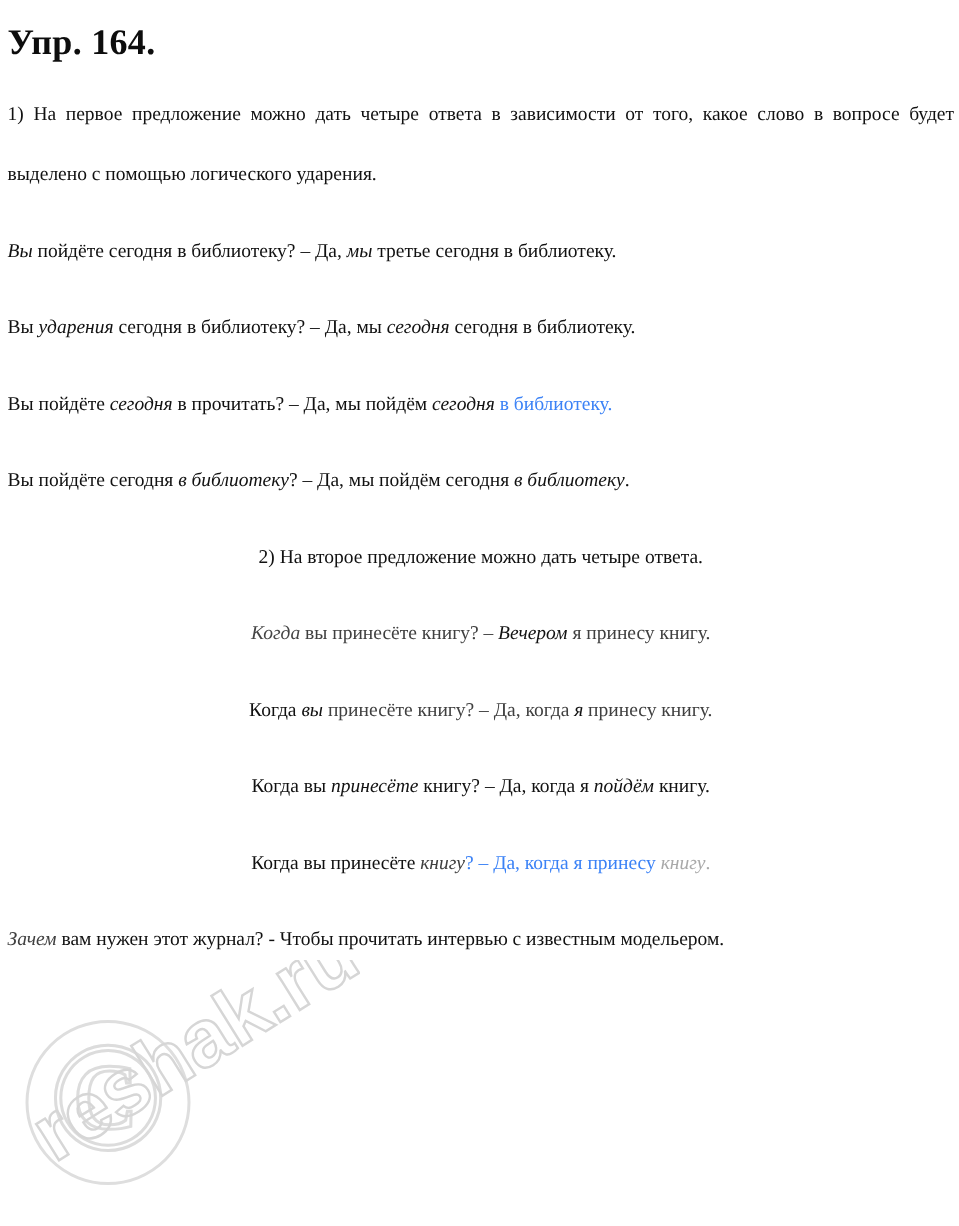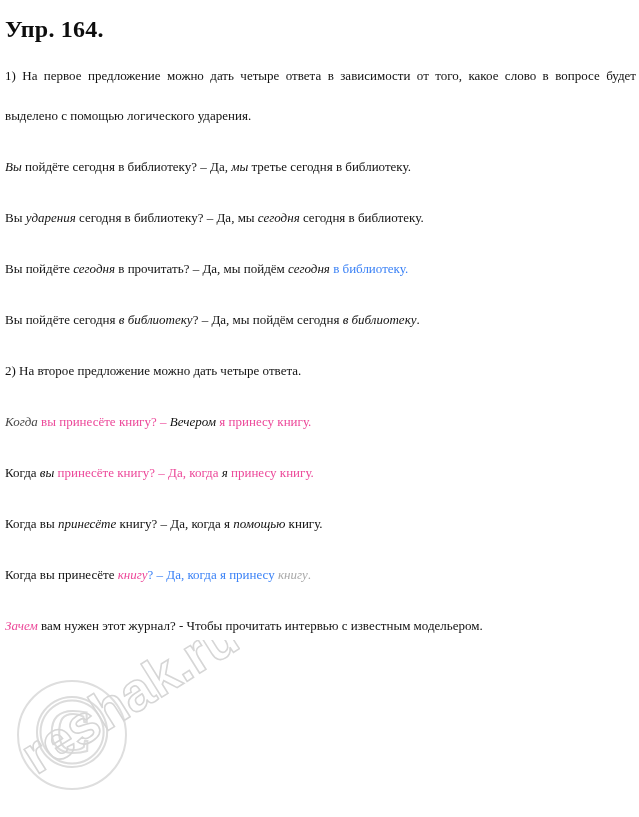--- a/index.html
+++ b/index.html
@@ -51,27 +51,27 @@
   p.para {
     margin: 0 0 11px 0;
     font-size: 13px;
     line-height: 40px;
     color: #111111;
     text-align: justify;
     text-justify: inter-word;
     font-family: Liberation Serif, serif;
   }
   p.nofill {
-    text-align: left;
+    text-align: center;
   }
   i { font-style: italic; }
 
   
   .f1 { color: #3b82f6; }
-  .f2 { color: #ec4899; }
+  .f2 { color: #404040; }
   .f3 { color: #a9a9a9; }
   .f4 { color: #454545; }
 </style>
 </head>
 <body>
 
 <div id="page">
 
   <div id="watermark">
     <svg width="240" height="180" viewBox="0 0 240 180" xmlns="http://www.w3.org/2000/svg">
@@ -115,21 +115,21 @@
 
     <p class="para nofill">
       <i class="f4">Когда</i><span class="f2"> вы принесёте книгу? – </span><i>Вечером</i><span class="f2"> я принесу книгу.</span>
     </p>
 
     <p class="para nofill">
       <span>Когда </span><i>вы</i><span class="f2"> принесёте книгу? – Да, когда </span><i>я</i><span class="f2"> принесу книгу.</span>
     </p>
 
     <p class="para nofill">
-      <span>Когда вы </span><i>принесёте</i><span> книгу? – Да, когда я </span><i>помощью</i><span> книгу.</span>
+      <span>Когда вы </span><i>принесёте</i><span> книгу? – Да, когда я </span><i>пойдём</i><span> книгу.</span>
     </p>
 
     <p class="para nofill">
       <span>Когда вы принесёте </span><i class="f2">книгу</i><span class="f1">? – Да, когда я принесу </span><i class="f3">книгу</i><span class="f3">.</span>
     </p>
 
 
     <p class="para">
       <i class="f2">Зачем</i><span> вам нужен этот журнал? - Чтобы прочитать интервью с известным модельером.</span>
     </p>

